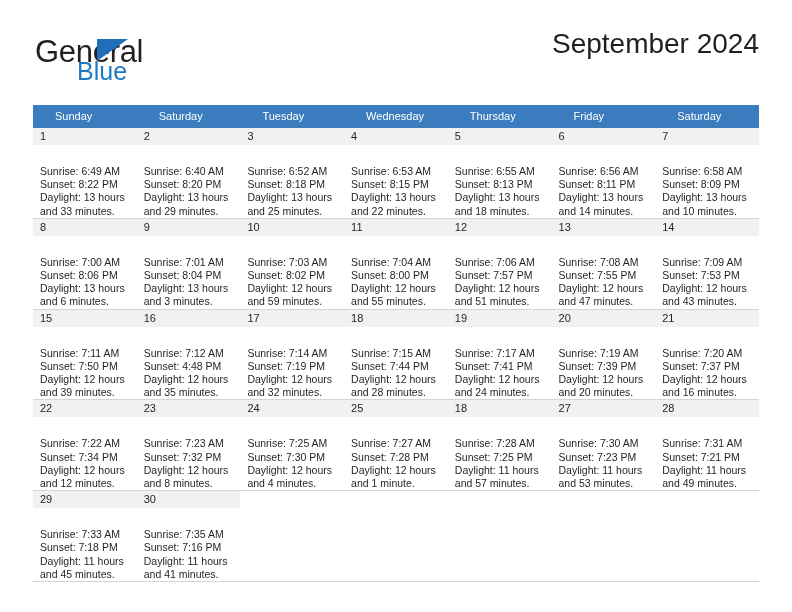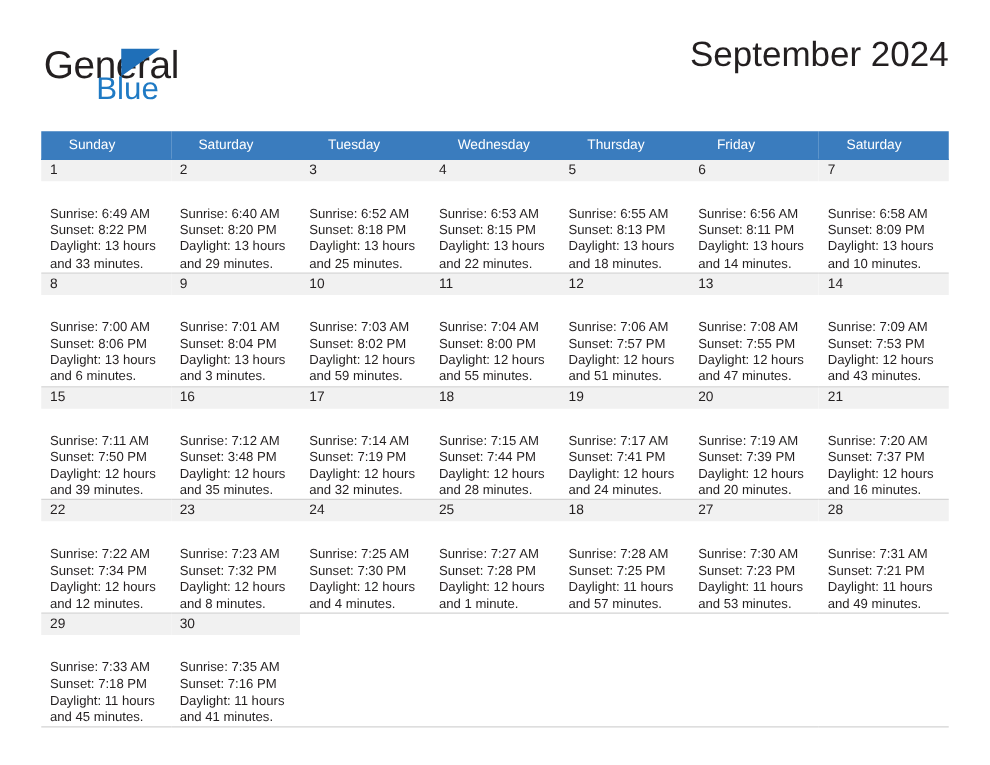--- a/index.html
+++ b/index.html
@@ -308,21 +308,21 @@
                 <div>Sunrise: 7:11 AM</div>
                 <div>Sunset: 7:50 PM</div>
                 <div>Daylight: 12 hours</div>
                 <div>and 39 minutes.</div>
               </div>
             </td>
             <td>
               <div class="daynum-band">16</div>
               <div class="cell-body">
                 <div>Sunrise: 7:12 AM</div>
-                <div>Sunset: 3:48 PM</div>
+                <div>Sunset: 4:48 PM</div>
                 <div>Daylight: 12 hours</div>
                 <div>and 35 minutes.</div>
               </div>
             </td>
             <td>
               <div class="daynum-band">17</div>
               <div class="cell-body">
                 <div>Sunrise: 7:14 AM</div>
                 <div>Sunset: 7:19 PM</div>
                 <div>Daylight: 12 hours</div>

